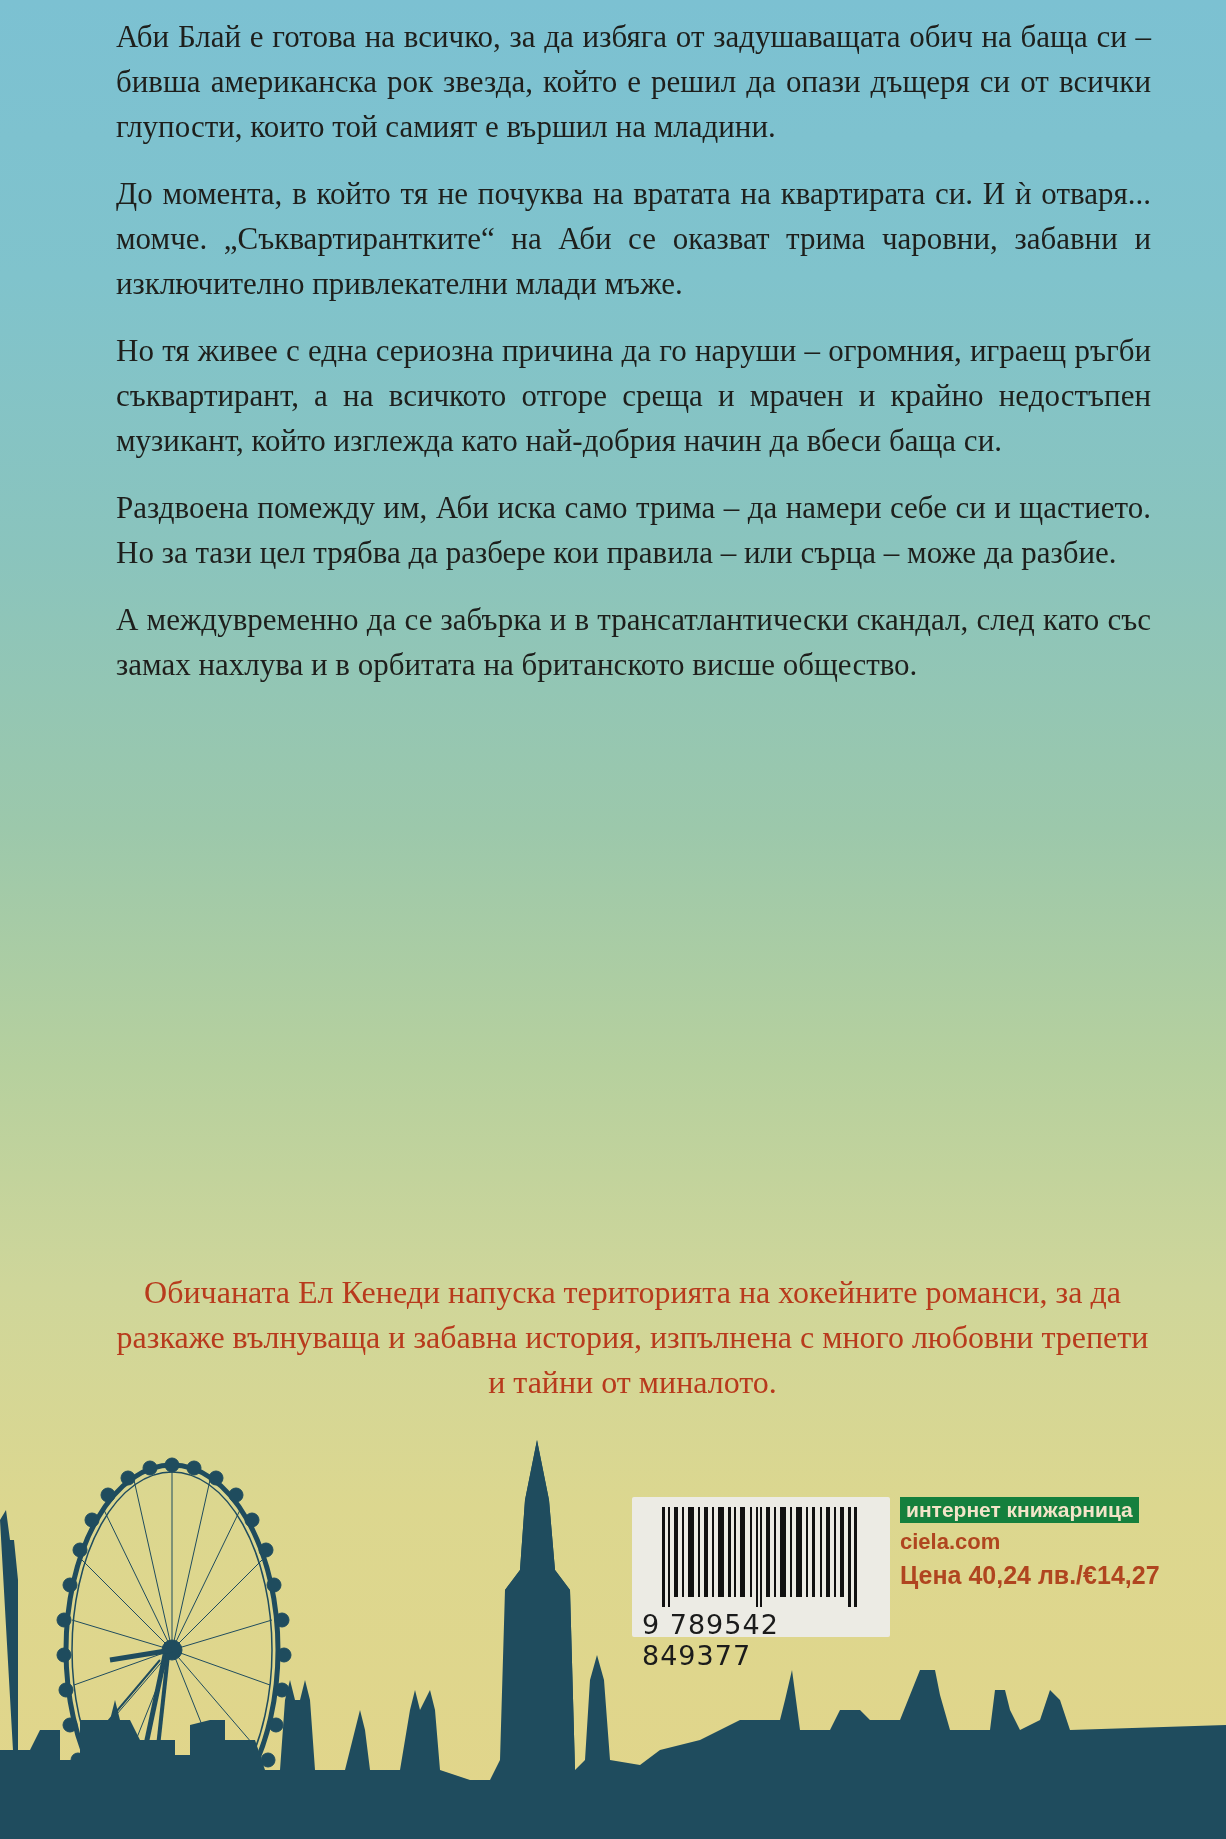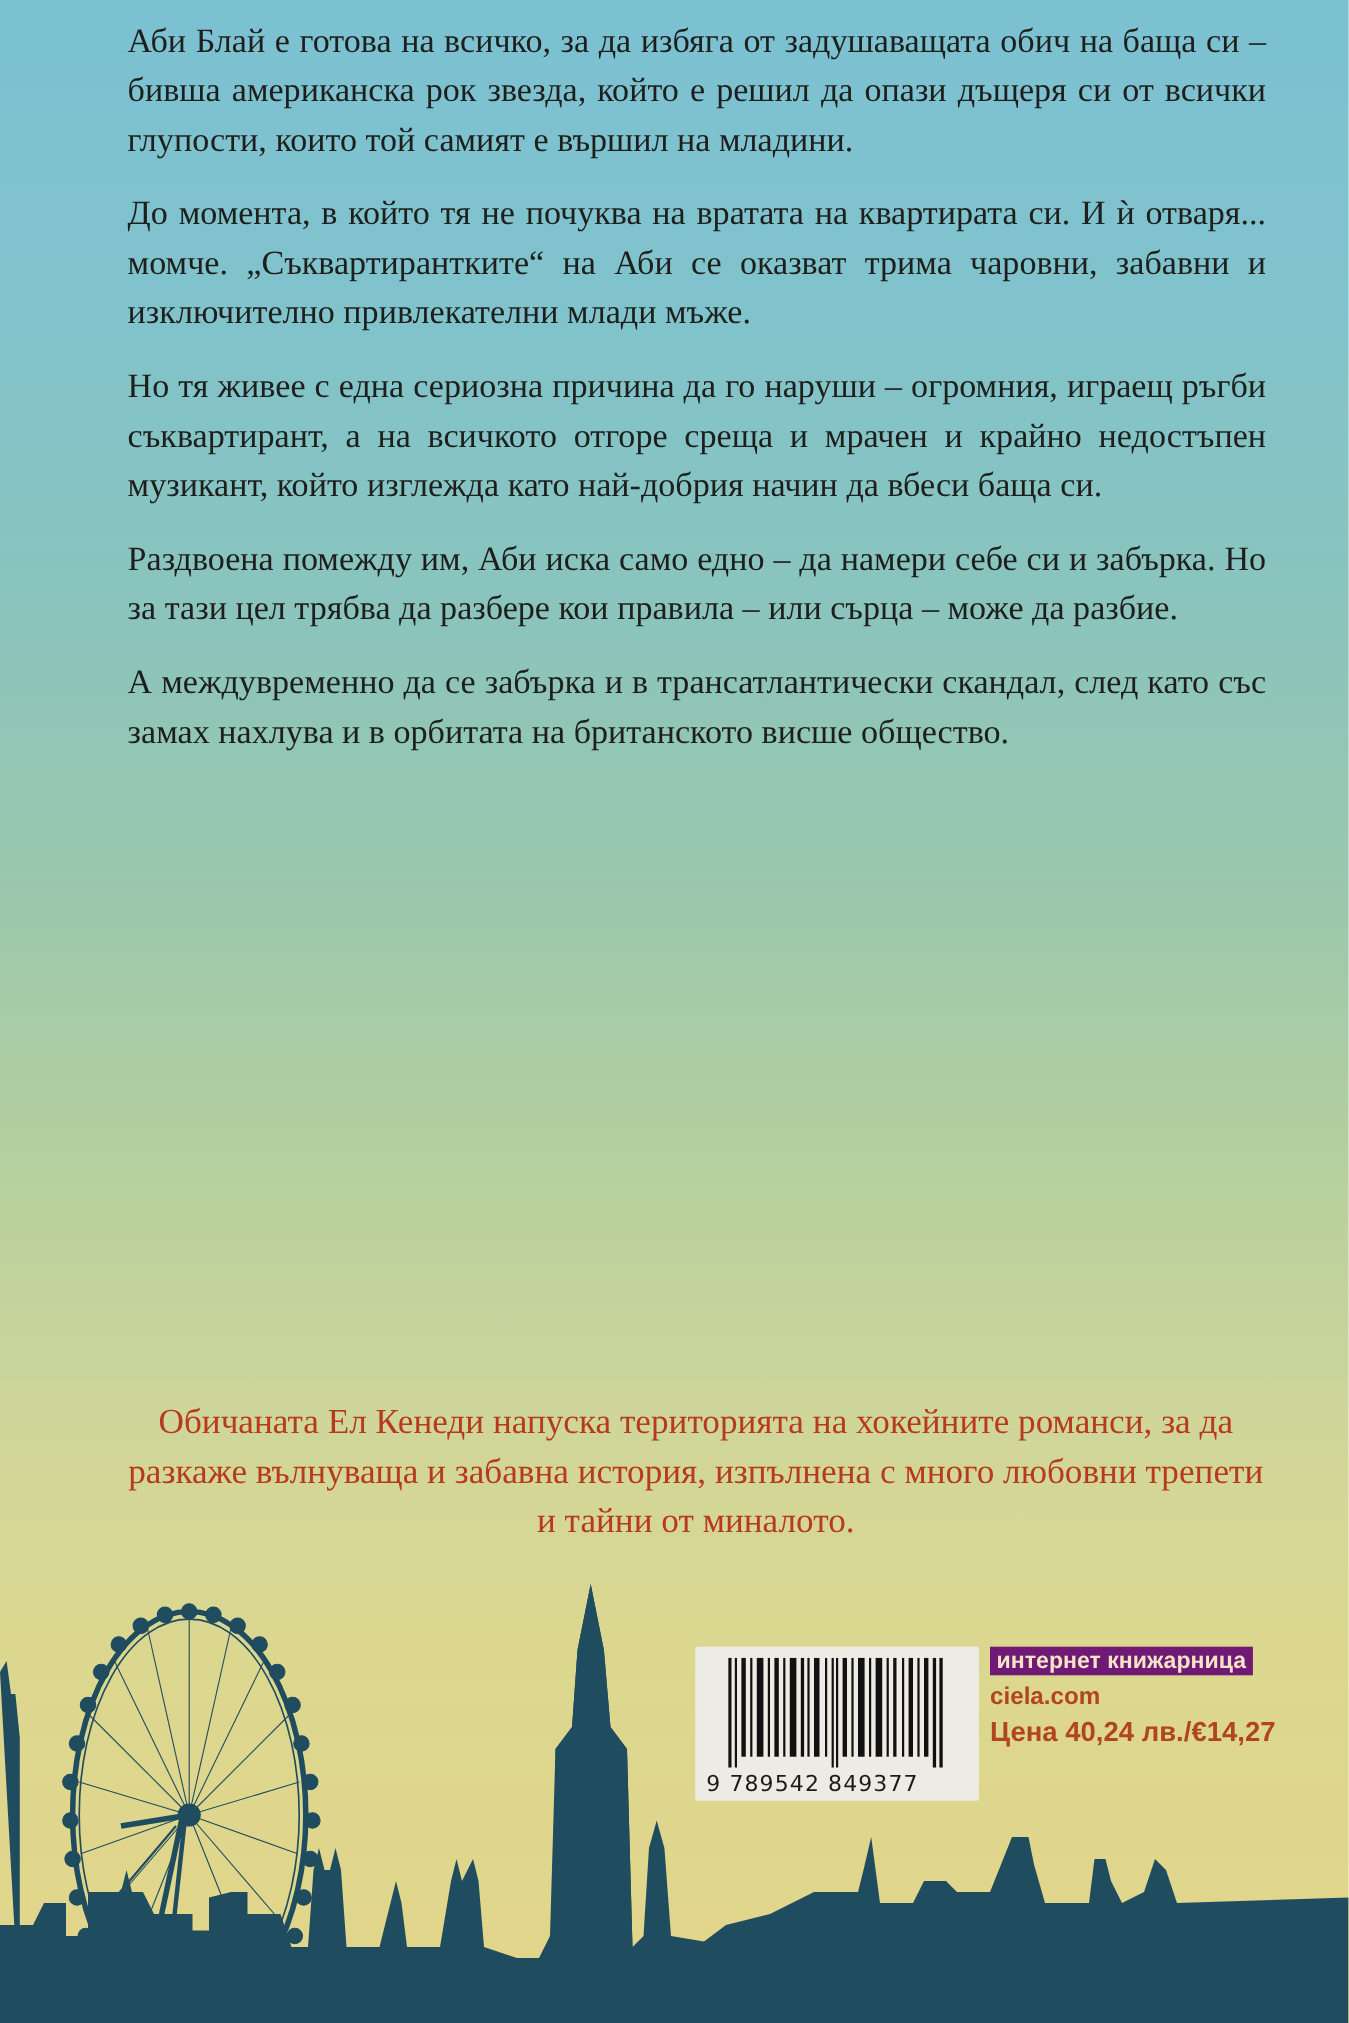--- a/index.html
+++ b/index.html
@@ -20,39 +20,39 @@
     text-align: center; color: #b83a1c; font-size: 32px; line-height: 45px;
     font-family: "Liberation Serif", "DejaVu Serif", serif;
   }
   .skyline { position: absolute; left: 0; top: 1440px; width: 1226px; height: 399px; }
   .barcode-box {
     position: absolute; left: 632px; top: 1497px; width: 258px; height: 140px;
     background: #ecebe4; border-radius: 2px;
   }
   .barcode-bars { position: absolute; left: 30px; top: 10px; width: 200px; height: 100px; }
   .isbn {
-    position: absolute; left: 10px; top: 112px; font-size: 20px; letter-spacing: 1px;
+    position: absolute; left: 10px; top: 112px; font-size: 27px; letter-spacing: 1px;
     color: #1b1b1b; font-family: "DejaVu Sans", sans-serif;
   }
   .shop { position: absolute; left: 900px; top: 1497px; font-family: "Liberation Sans", sans-serif; }
   .shop-badge {
-    display: inline-block; background: #701a75; color: #f3e4c8; font-weight: bold;
+    display: inline-block; background: #15803d; color: #f3e4c8; font-weight: bold;
     font-size: 21px; padding: 1px 6px; line-height: 24px;
   }
   .shop-site { color: #b0451f; font-size: 22px; font-weight: bold; margin-top: 6px; }
   .shop-price { color: #b0451f; font-size: 25px; font-weight: bold; margin-top: 6px; }
 </style>
 </head>
 <body>
 
 <div class="blurb">
   <p>Аби Блай е готова на всичко, за да избяга от задушаващата обич на баща си – бивша американска рок звезда, който е решил да опази дъщеря си от всички глупости, които той самият е вършил на младини.</p>
   <p>До момента, в който тя не почуква на вратата на квартирата си. И ѝ отваря... момче. „Съквартирантките“ на Аби се оказват трима чаровни, забавни и изключително привлекателни млади мъже.</p>
   <p>Но тя живее с една сериозна причина да го наруши – огромния, играещ ръгби съквартирант, а на всичкото отгоре среща и мрачен и крайно недостъпен музикант, който изглежда като най-добрия начин да вбеси баща си.</p>
-  <p>Раздвоена помежду им, Аби иска само едно – да намери себе си и забърка. Но за тази цел трябва да разбере кои правила – или сърца – може да разбие.</p>
+  <p>Раздвоена помежду им, Аби иска само трима – да намери себе си и щастието. Но за тази цел трябва да разбере кои правила – или сърца – може да разбие.</p>
   <p>А междувременно да се забърка и в трансатлантически скандал, след като със замах нахлува и в орбитата на британското висше общество.</p>
 </div>
 
 <div class="tagline">Обичаната Ел Кенеди напуска територията на хокейните романси, за да разкаже вълнуваща и забавна история, изпълнена с много любовни трепети и тайни от миналото.</div>
 
 <svg class="skyline" viewBox="0 0 1226 399" preserveAspectRatio="none">
   <g fill="#1f4c5e" stroke="#1f4c5e">
 
     <g>
       <ellipse cx="172" cy="210" rx="106" ry="185" fill="none" stroke-width="5"></ellipse>

